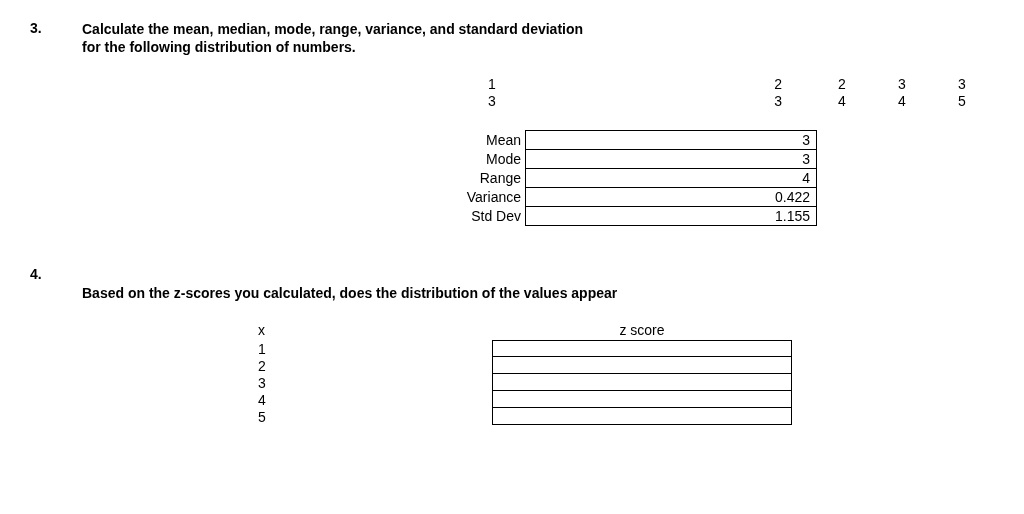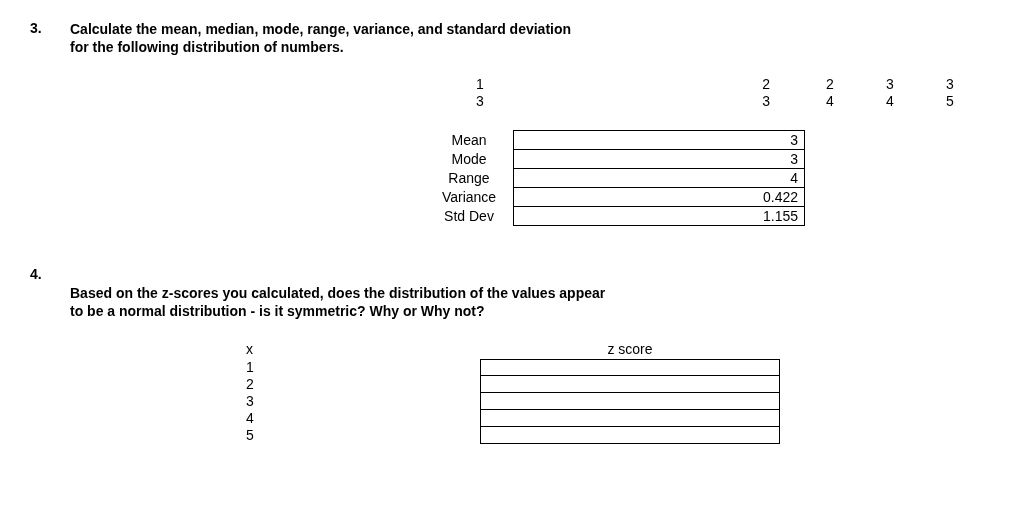--- a/index.html
+++ b/index.html
@@ -15,20 +15,21 @@
     display: flex;
     margin-bottom: 40px;
   }
   .qnum {
     width: 40px;
     font-weight: bold;
     flex-shrink: 0;
   }
   .qbody {
     flex: 1;
+    margin-left: 12px;
   }
   .qtext {
     font-weight: bold;
     margin-bottom: 20px;
     line-height: 1.3;
   }
   .data-row {
     display: flex;
     margin-left: 380px;
     margin-bottom: 20px;
@@ -49,21 +50,21 @@
     border-collapse: collapse;
   }
   .stats-table td {
     border: none;
     padding: 0 4px;
     height: 18px;
     line-height: 18px;
     vertical-align: middle;
   }
   .stats-table td.label {
-    text-align: center;
+    text-align: right;
     width: 80px;
   }
   .stats-table td.value {
     border: 1px solid #000;
     width: 280px;
     text-align: right;
     padding-right: 6px;
   }
   .q4-content {
     margin-left: 170px;
@@ -158,21 +159,20 @@
       </table>
   </div>
 </div>
 
 <div class="question">
   <div class="qnum">4.</div>
   <div class="qbody">
     <div class="qtext">
       <br>
       <span>Based on the z-scores you calculated, does the distribution of the values appear</span><br>
-      <span>to be a normal distribution - is it symmetric?  Why or Why not?</span>
     </div>
 
     <div class="q4-content">
       <div class="q4-header">
         <div class="q4-x">x</div>
         <div class="q4-zscore-label">z score</div>
       </div>
       <div class="q4-row">
         <div class="q4-x">1</div>
         <div class="q4-cell"></div>

